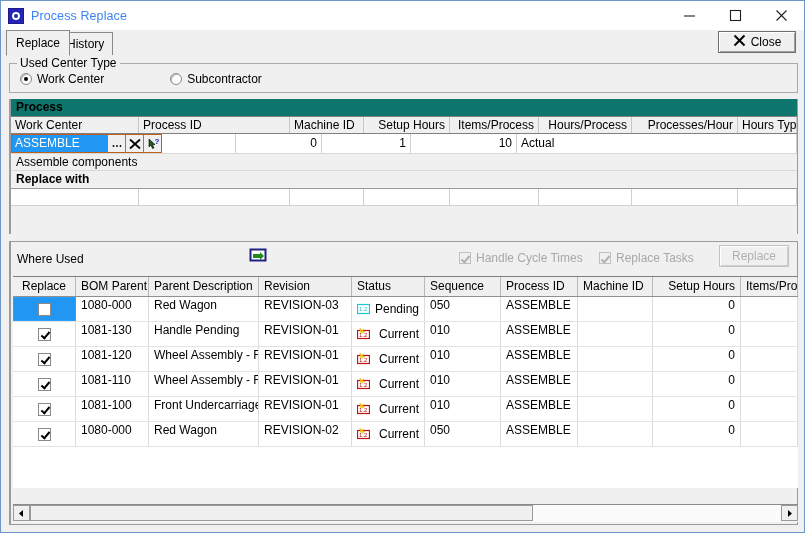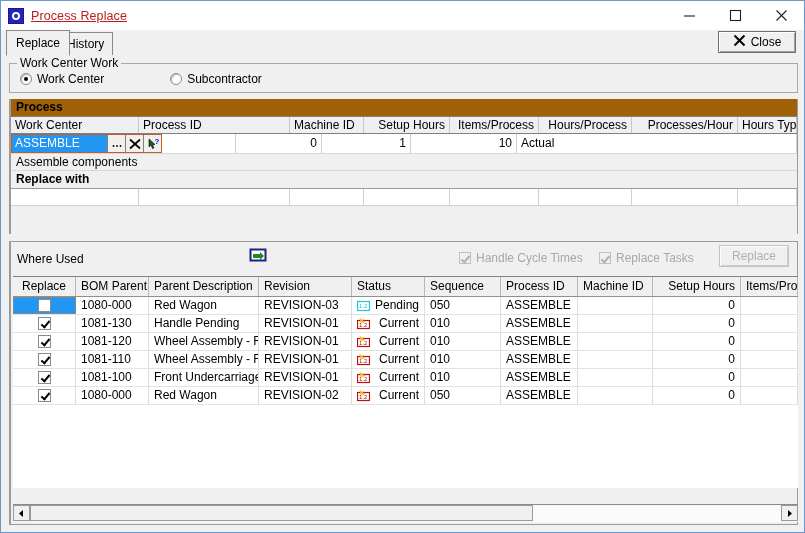--- a/index.html
+++ b/index.html
@@ -53,23 +53,22 @@
   .app-icon::after {
     content: "";
     position: absolute;
     left: 5px; top: 5px;
     width: 4px; height: 4px;
     border-radius: 50%;
     background: #2424b8;
   }
   .title-text {
     font-size: 12.5px;
-    color: #b91c1c;
+    color: #3b82f6;
     letter-spacing: 0.1px;
-    text-decoration: underline;
   }
   .win-buttons {
     position: absolute;
     right: 0; top: 0;
     height: 29px;
     display: flex;
   }
   .win-btn {
     width: 46px;
     height: 29px;
@@ -185,21 +184,21 @@
     box-sizing: border-box;
     border: 1px solid #9b9b9b;
     border-top: none;
     border-left: 2px solid #9b9b9b;
   }
   .section-label {
     position: absolute;
     left: 8px; top: 98px;
     width: 789px;
     height: 17px;
-    background: #a16207;
+    background: #0f766e;
     border-left: 2px solid #9b9b9b;
     border-right: 1px solid #9b9b9b;
     box-sizing: border-box;
     font-weight: bold;
     font-size: 12px;
     padding-left: 5px;
     line-height: 17px;
   }
   .grid-header {
     display: flex;
@@ -381,21 +380,21 @@
     border-right: 1px solid #b8b8b8;
     font-size: 12px;
     line-height: 19px;
     padding: 0 5px;
     white-space: nowrap;
     overflow: hidden;
   }
   .wuh-cell.num { text-align: right; }
   .wu-row {
     display: flex;
-    height: 18px;
+    height: 25px;
     box-sizing: border-box;
     border-bottom: 1px solid #e3e3e3;
   }
   .wu-cell {
     box-sizing: border-box;
     border-right: 1px solid #dcdcdc;
     font-size: 12px;
     line-height: 17px;
     padding: 0 5px;
     white-space: nowrap;
@@ -505,21 +504,21 @@
     <span>
       <svg width="13" height="13" viewBox="0 0 13 13">
           <line x1="1.5" y1="1.5" x2="11.5" y2="11.5" stroke="#000" stroke-width="2"></line>
           <line x1="11.5" y1="1.5" x2="1.5" y2="11.5" stroke="#000" stroke-width="2"></line>
         </svg>
     </span>
     <span>Close</span>
   </div>
 
   <div class="groupbox">
-    <div class="groupbox-title">Work Center Work</div>
+    <div class="groupbox-title">Used Center Type</div>
     <div class="radio-row">
       <div style="display:flex;align-items:center;">
         <span class="radio checked"></span>
         <span class="radio-label">Work Center</span>
       </div>
       <div class="radio-opt2">
         <span class="radio"></span>
         <span class="radio-label">Subcontractor</span>
       </div>
     </div>

